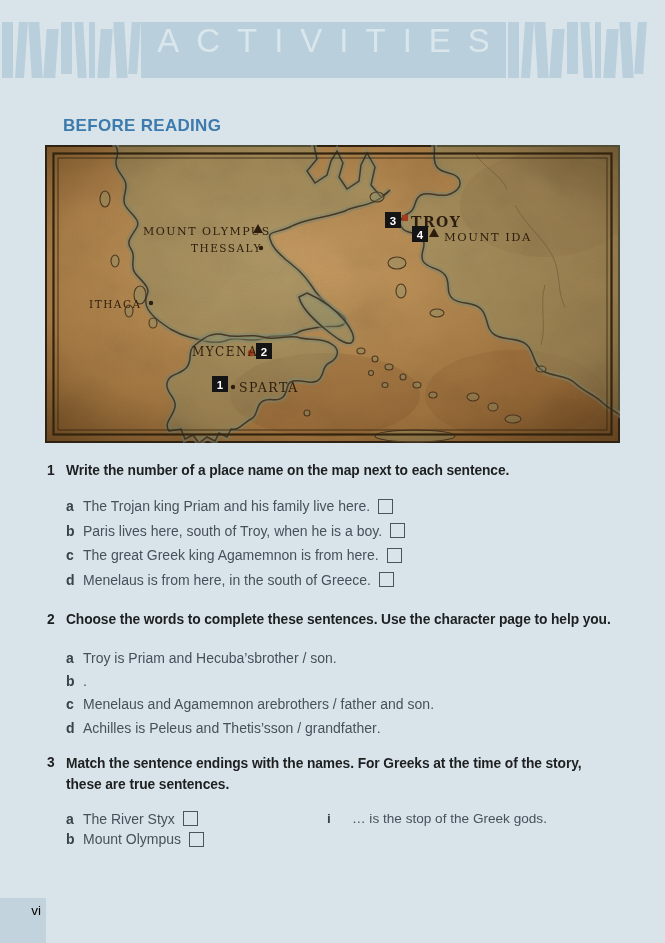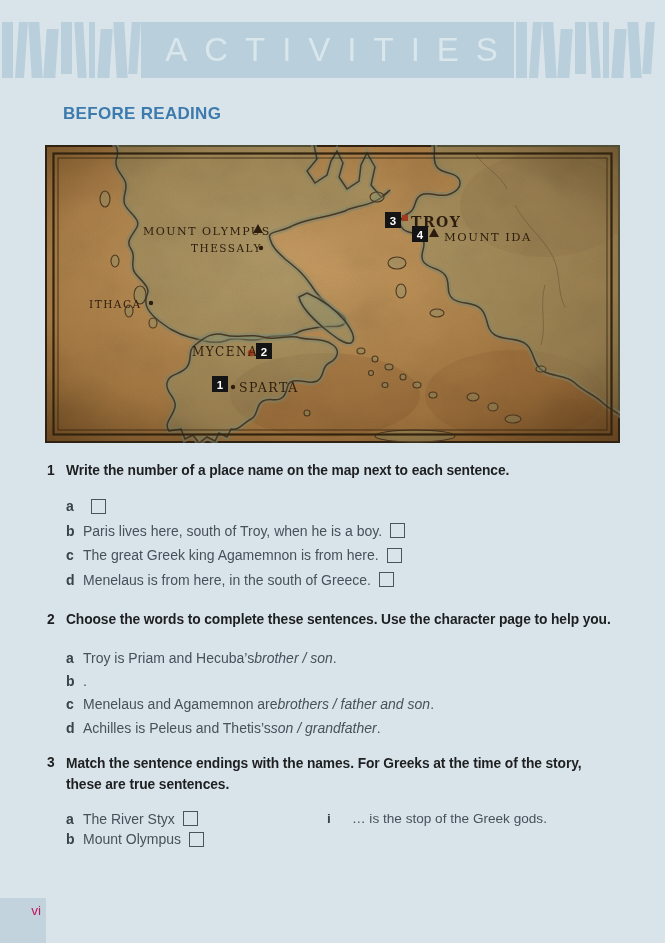--- a/index.html
+++ b/index.html
@@ -8,25 +8,25 @@
 
   
   .banner{position:absolute;top:22px;left:0;width:665px;height:56px;display:flex;}
   .strokes{display:flex;gap:4px;padding:0 2px;flex:0 0 auto;align-items:stretch;}
   .strokes i{display:block;width:11px;height:100%;background:#b9cfdb;}
   .strokes i:nth-child(2n){transform:skewX(-4deg);width:9px;}
   .strokes i:nth-child(3n){transform:skewX(3.5deg);}
   .strokes i:nth-child(4n){height:88%;align-self:flex-end;width:12px;}
   .strokes i:nth-child(5n){height:92%;align-self:flex-start;}
   .strokes i:nth-child(7){width:6px;}
-  .band{width:365px;height:56px;background:#b9cfdb;display:flex;align-items:center;justify-content:center;flex:0 0 auto;padding-left:8px;}
+  .band{width:365px;height:56px;background:#b9cfdb;display:flex;align-items:flex-start;justify-content:center;flex:0 0 auto;}
   .band span{font-size:33px;font-weight:400;letter-spacing:17px;padding-left:17px;color:#d9e6ec;font-family:"Liberation Sans",sans-serif;}
 
   
-  .before-reading{position:absolute;left:63px;top:104px;font-size:17px;font-weight:bold;color:#3d7aad;letter-spacing:.3px;}
+  .before-reading{position:absolute;left:63px;top:116px;font-size:17px;font-weight:bold;color:#3d7aad;letter-spacing:.3px;}
 
   
   .map-wrap{position:absolute;left:45px;top:145px;width:575px;height:298px;}
   svg .wash{fill:#9aa37f;fill-opacity:.18;stroke:#7d8f7d;stroke-opacity:.5;stroke-width:6;}
   svg .coast{fill:#8f9a74;fill-opacity:.22;stroke:#4e3a22;stroke-width:1.5;}
   svg .isl{fill:#8f9a74;fill-opacity:.35;stroke:#4e3a22;stroke-width:1.1;}
   svg .river{fill:none;stroke:#6b4a28;stroke-opacity:.45;stroke-width:1;}
   svg .maplabel{fill:#2d1d0e;font-family:"DejaVu Serif",serif;letter-spacing:1.5px;}
   svg .mdot{fill:#2d1d0e;}
   svg .rdot{fill:#a23a1e;}
@@ -34,36 +34,36 @@
   svg .mkrtxt{fill:#ffffff;font-weight:bold;font-size:11.5px;font-family:"Liberation Sans",sans-serif;text-anchor:middle;}
 
   
   .exercise{position:absolute;left:47px;width:590px;color:#20232a;}
   .prompt{display:flex;font-weight:bold;font-size:13.8px;letter-spacing:-.1px;color:#1e1f21;line-height:20px;}
   .prompt .num{width:19px;flex:0 0 auto;}
   .items{margin-left:19px;}
   .item{display:flex;align-items:center;font-size:14px;color:#47505b;}
   .item b{width:17px;flex:0 0 auto;color:#39424c;}
   .cb{width:13px;height:13px;border:1.5px solid #4a545e;margin-left:8px;flex:0 0 auto;background:transparent;}
-  .ital{font-style:italic;}
+  .ital{}
   #ex1{top:461px;} #ex1 .items{margin-top:13px;} #ex1 .item{height:24.5px;}
   #ex2{top:610px;} #ex2 .items{margin-top:16px;} #ex2 .item{height:23.3px;}
   #ex3{top:753px;} #ex3 .prompt > div:last-child{width:540px;line-height:21px;}
   #ex3 .items{margin-top:11px;}
   .m-row{display:flex;height:25px;align-items:center;}
   .m-left{width:261px;display:flex;align-items:center;flex:0 0 auto;font-size:14px;color:#47505b;}
   .m-left b{width:17px;color:#39424c;}
   .m-right{display:flex;width:312px;font-size:13.6px;color:#47505b;line-height:25px;align-self:flex-start;}
   .m-right .rn{width:25px;font-weight:bold;color:#39424c;flex:0 0 auto;}
   .m-right .rt{flex:1;}
   #ex3 .m-row.tall{height:50px;align-items:flex-start;}
 
   
   .footer-tab{position:absolute;left:0;bottom:0;width:46px;height:45px;background:#c3d3dd;}
-  .footer-tab span{position:absolute;top:5px;right:5px;font-size:13.5px;color:#be185d;}
+  .footer-tab span{position:absolute;top:5px;right:5px;font-size:13.5px;color:#000000;}
 </style>
 </head>
 <body>
 
 <div class="page">
 
   <div class="banner">
     <div class="strokes">
       <i></i>
         <i></i>
@@ -219,20 +219,21 @@
   </div>
 
   <section class="exercise" id="ex1">
     <div class="prompt">
       <div class="num">1</div>
       <div>Write the number of a place name on the map next to each sentence.</div>
     </div>
     <div class="items">
       <div class="item">
         <b>a</b>
+        <span>The Trojan king Priam and his family live here.</span>
         <span class="cb"></span>
       </div>
       <div class="item">
         <b>b</b>
         <span>Paris lives here, south of Troy, when he is a boy.</span>
         <span class="cb"></span>
       </div>
       <div class="item">
         <b>c</b>
         <span>The great Greek king Agamemnon is from here.</span>

